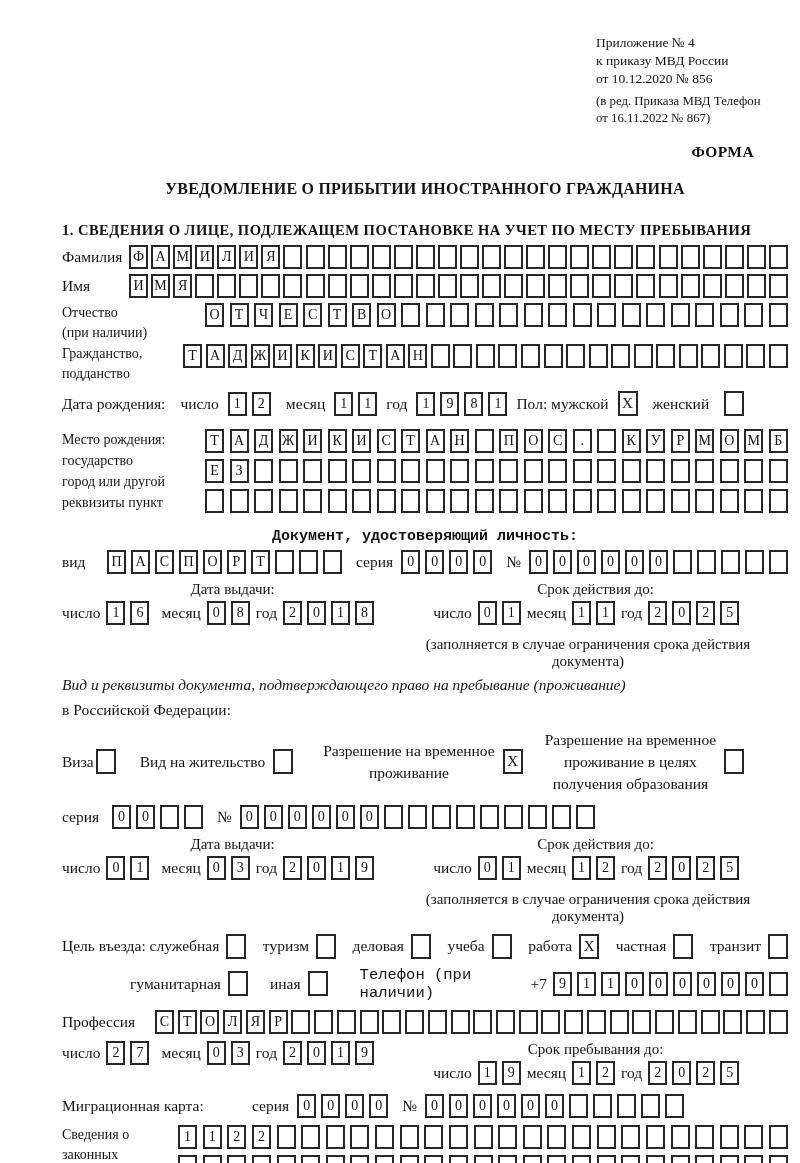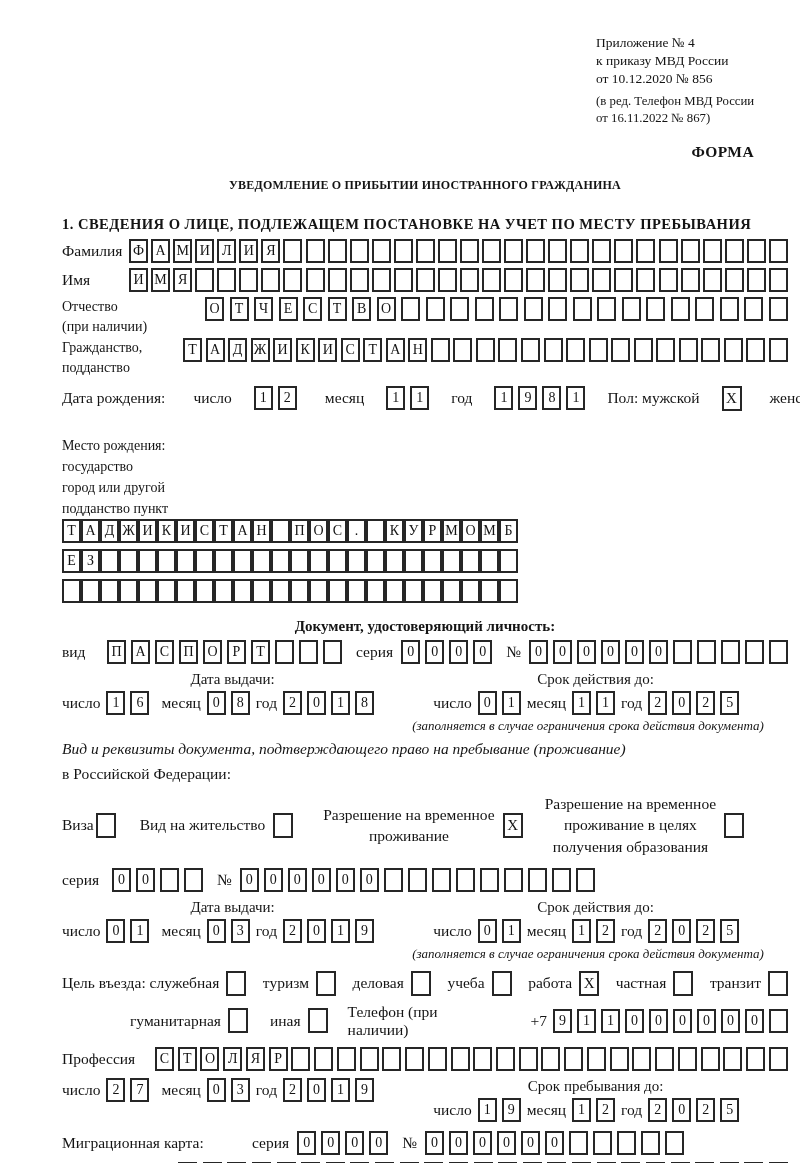--- a/index.html
+++ b/index.html
@@ -8,21 +8,21 @@
     padding:34px 12px 0 62px;
     font-family:"Liberation Serif","DejaVu Serif",serif;
     color:#141414;background:#fff;position:relative;overflow:hidden;
   }
   
   .hdr{margin-left:auto;width:192px;font-size:13.5px;line-height:1.33;}
   .hdr .amend{font-size:12.8px;}
   .hdr .amend.first{margin-top:5px;}
   .forma{margin-top:16px;margin-right:34px;text-align:right;font-weight:bold;font-size:15.5px;letter-spacing:.4px;}
   
-  .title{margin-top:16px;text-align:center;font-weight:bold;font-size:12px;line-height:1.45;letter-spacing:.2px;}
+  .title{margin-top:16px;text-align:center;font-weight:bold;font-size:16px;line-height:1.45;letter-spacing:.2px;}
   .blank-underline{display:inline-block;width:58px;border-bottom:2.5px solid #333;margin-left:14px;vertical-align:baseline;height:14px;}
   .sec-heading{margin-top:22px;font-weight:bold;font-size:14.6px;letter-spacing:.45px;white-space:nowrap;}
   
   .row{display:flex;align-items:center;margin-top:5px;}
   .row.top{align-items:flex-start;}
   .lbl{font-size:15.5px;flex:0 0 auto;}
   .lbl-col{font-size:14px;line-height:1.4;flex:0 0 auto;}
   .w67{width:67px;} .w143{width:143px;} .w121{width:121px;} .w45{width:45px;}
   .w93{width:93px;} .w116{width:116px;} .w190{width:190px;}
   .cells{display:flex;flex:0 0 auto;}
@@ -34,29 +34,29 @@
     font-size:14px;line-height:1;background:#fff;
   }
   .checkbox{
     box-sizing:border-box;flex:0 0 auto;width:20px;height:25px;
     border:2px solid #262626;display:inline-flex;align-items:center;justify-content:center;
     font-size:15px;background:#fff;
   }
   .mid{margin:0 8px 0 14px;}
   .gap6{margin-left:6px;}
   
-  .doc-heading{margin-top:9px;text-align:center;font-weight:bold;font-size:15px;}
+  .doc-heading{margin-top:9px;text-align:center;font-weight:bold;font-size:15px;font-family:Liberation Mono, monospace;}
   
   .dates-row{display:flex;margin-top:7px;}
   .dg{display:flex;flex-direction:column;}
   .dg.left{flex:0 0 47%;}
   .dg.right{flex:1 1 auto;}
   .dg-head{text-align:center;font-size:15px;margin-bottom:3px;}
   .dg-line{display:flex;align-items:center;gap:6px;font-size:15.5px;}
-  .note{margin-left:auto;width:400px;text-align:center;font-size:13px;margin-top:3px;font-style:italic;}
+  .note{margin-left:auto;width:400px;text-align:center;font-size:15px;margin-top:11px;}
   
   .bp-rows{flex:1 1 auto;display:flex;flex-direction:column;}
   .bp-rows .cells{margin-bottom:6px;}
   
   .perm-row{display:flex;align-items:center;margin-top:10px;font-size:15.5px;}
   .perm-multi{text-align:center;line-height:1.4;}
   .perm-row .checkbox{margin-left:8px;margin-right:14px;}
   
   .purpose-row{display:flex;align-items:center;justify-content:space-between;margin-top:9px;font-size:15.5px;}
   .pp{display:inline-flex;align-items:center;gap:7px;}
@@ -68,21 +68,21 @@
 </style>
 </head>
 <body>
 
 <div class="page">
 
   <div class="hdr">
     <div>Приложение № 4</div>
     <div>к приказу МВД России</div>
     <div>от 10.12.2020 № 856</div>
-    <div class="amend first">(в ред. Телефон МВД России</div>
+    <div class="amend first">(в ред. Приказа МВД Телефон</div>
     <div class="amend">от 16.11.2022 № 867)</div>
   </div>
   <div class="forma">ФОРМА</div>
 
   <div class="title">
     <div>УВЕДОМЛЕНИЕ О ПРИБЫТИИ ИНОСТРАННОГО ГРАЖДАНИНА</div>
   </div>
 
   <div class="sec-heading">1. СВЕДЕНИЯ О ЛИЦЕ, ПОДЛЕЖАЩЕМ ПОСТАНОВКЕ НА УЧЕТ ПО МЕСТУ ПРЕБЫВАНИЯ</div>
 
@@ -220,21 +220,21 @@
         <span class="cell"></span>
         <span class="cell"></span>
         <span class="cell"></span>
         <span class="cell"></span>
         <span class="cell"></span>
         <span class="cell"></span>
         <span class="cell"></span>
       </span>
   </div>
 
-  <div class="row" style="margin-top:8px;gap:22px;">
+  <div class="row" style="margin-top:8px;gap:9px;">
     <span class="lbl">Дата рождения:</span>
     <span class="lbl gap6">число</span>
     <span class="cells compact">
         <span class="cell">1</span>
         <span class="cell">2</span>
       </span>
     <span class="lbl gap6">месяц</span>
     <span class="cells compact">
         <span class="cell">1</span>
         <span class="cell">1</span>
@@ -245,26 +245,26 @@
         <span class="cell">9</span>
         <span class="cell">8</span>
         <span class="cell">1</span>
       </span>
     <span class="lbl">Пол: мужской</span>
     <span class="checkbox">X</span>
     <span class="lbl gap6">женский</span>
     <span class="checkbox gap6"></span>
   </div>
 
-  <div class="row top" style="margin-top:24px;flex-direction:column;">
+  <div class="row top" style="margin-top:13px;">
     <span class="lbl-col w143" style="line-height:1.5;">
       <span>Место рождения:</span><br>
       <span>государство</span><br>
       <span>город или другой</span><br>
-      <span>подданство пункт</span>
+      <span>реквизиты пункт</span>
     </span>
     <span class="bp-rows">
       <span class="cells fill">
           <span class="cell">Т</span>
           <span class="cell">А</span>
           <span class="cell">Д</span>
           <span class="cell">Ж</span>
           <span class="cell">И</span>
           <span class="cell">К</span>
           <span class="cell">И</span>
@@ -558,21 +558,21 @@
 
   <div class="purpose-row2">
     <span class="pp">
         <span>гуманитарная</span>
         <span class="checkbox"></span>
       </span>
     <span class="pp" style="margin-left:22px;">
         <span>иная</span>
         <span class="checkbox"></span>
       </span>
-    <span style="margin-left:20px;">Телефон (при наличии)</span>
+    <span style="margin-left:32px;font-family:Liberation Mono, monospace;">Телефон (при наличии)</span>
     <span style="margin-left:40px;margin-right:6px;">+7</span>
     <span class="cells compact">
         <span class="cell">9</span>
         <span class="cell">1</span>
         <span class="cell">1</span>
         <span class="cell">0</span>
         <span class="cell">0</span>
         <span class="cell">0</span>
         <span class="cell">0</span>
         <span class="cell">0</span>

